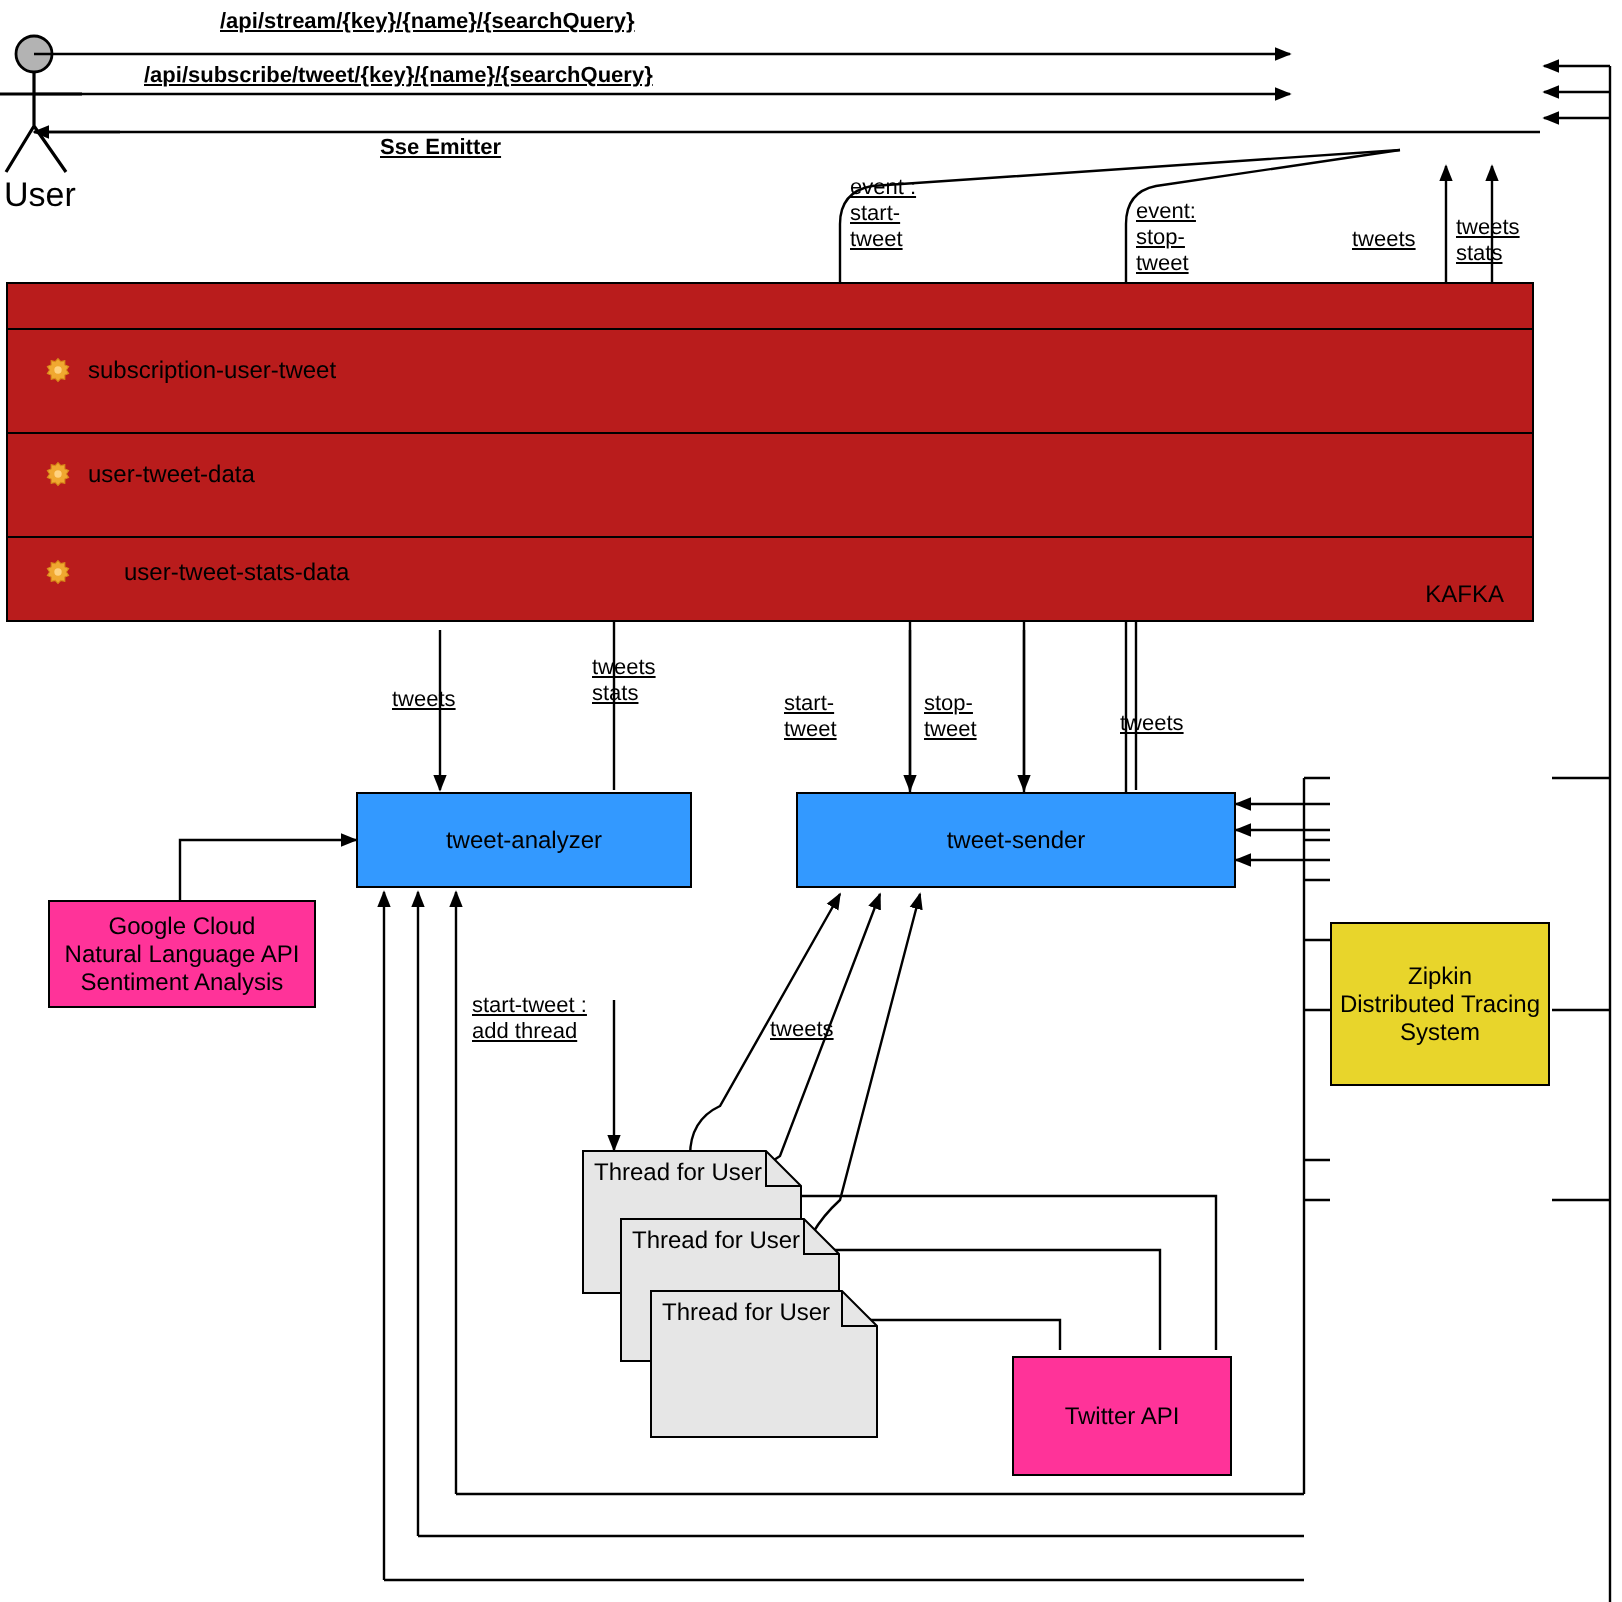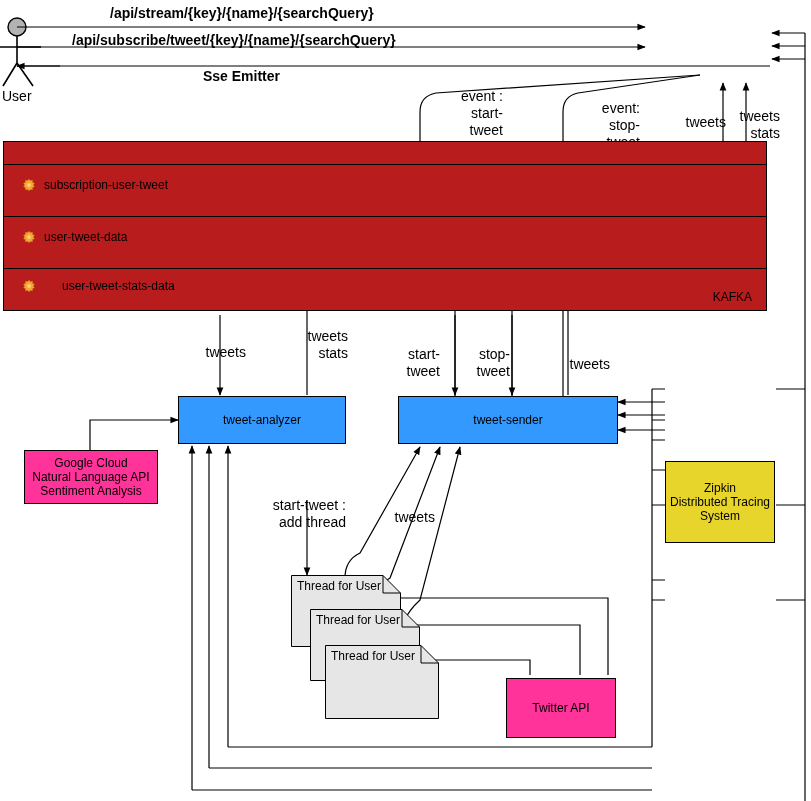--- a/index.html
+++ b/index.html
@@ -6,26 +6,26 @@
   body{font-family:"Liberation Sans",sans-serif;}
   #canvas{position:relative;width:811px;height:801px;background:#ffffff;overflow:hidden;}
   svg#wires{position:absolute;left:0;top:0;width:811px;height:801px;}
   .node{position:absolute;box-sizing:border-box;border:1px solid #000;
         display:flex;align-items:center;justify-content:center;text-align:center;
         font-size:12px;color:#000;line-height:1.18;}
   .blue{background:#3399ff;}
   .teal{background:#b91c1c;}
   .yellow{background:#e8d52b;}
   .pink{background:#ff3399;}
-  .lbl{position:absolute;font-size:14px;color:#000;text-align:right;line-height:1.2;
-       white-space:pre-line;}
+  .lbl{position:absolute;font-size:11px;color:#000;text-align:left;line-height:1.2;
+       white-space:pre-line;text-decoration:underline;}
   .lbl.b{font-weight:bold;}
   .kafka-row{position:absolute;display:flex;align-items:center;font-size:12px;color:#000;}
   .kicon{width:14px;height:14px;margin-right:8px;flex:0 0 auto;}
-  .actor-cap{position:absolute;font-size:14px;color:#000;}
+  .actor-cap{position:absolute;font-size:17px;color:#000;}
 </style>
 </head>
 <body>
 
 <div id="canvas">
 
   <svg id="wires" viewBox="0 0 811 801" xmlns="http://www.w3.org/2000/svg">
     <defs>
       <marker id="ar" viewBox="0 0 10 10" refX="9" refY="5" markerWidth="7" markerHeight="7" orient="auto-start-reverse">
         <path d="M0,1 L10,5 L0,9 z" fill="#000"></path>

